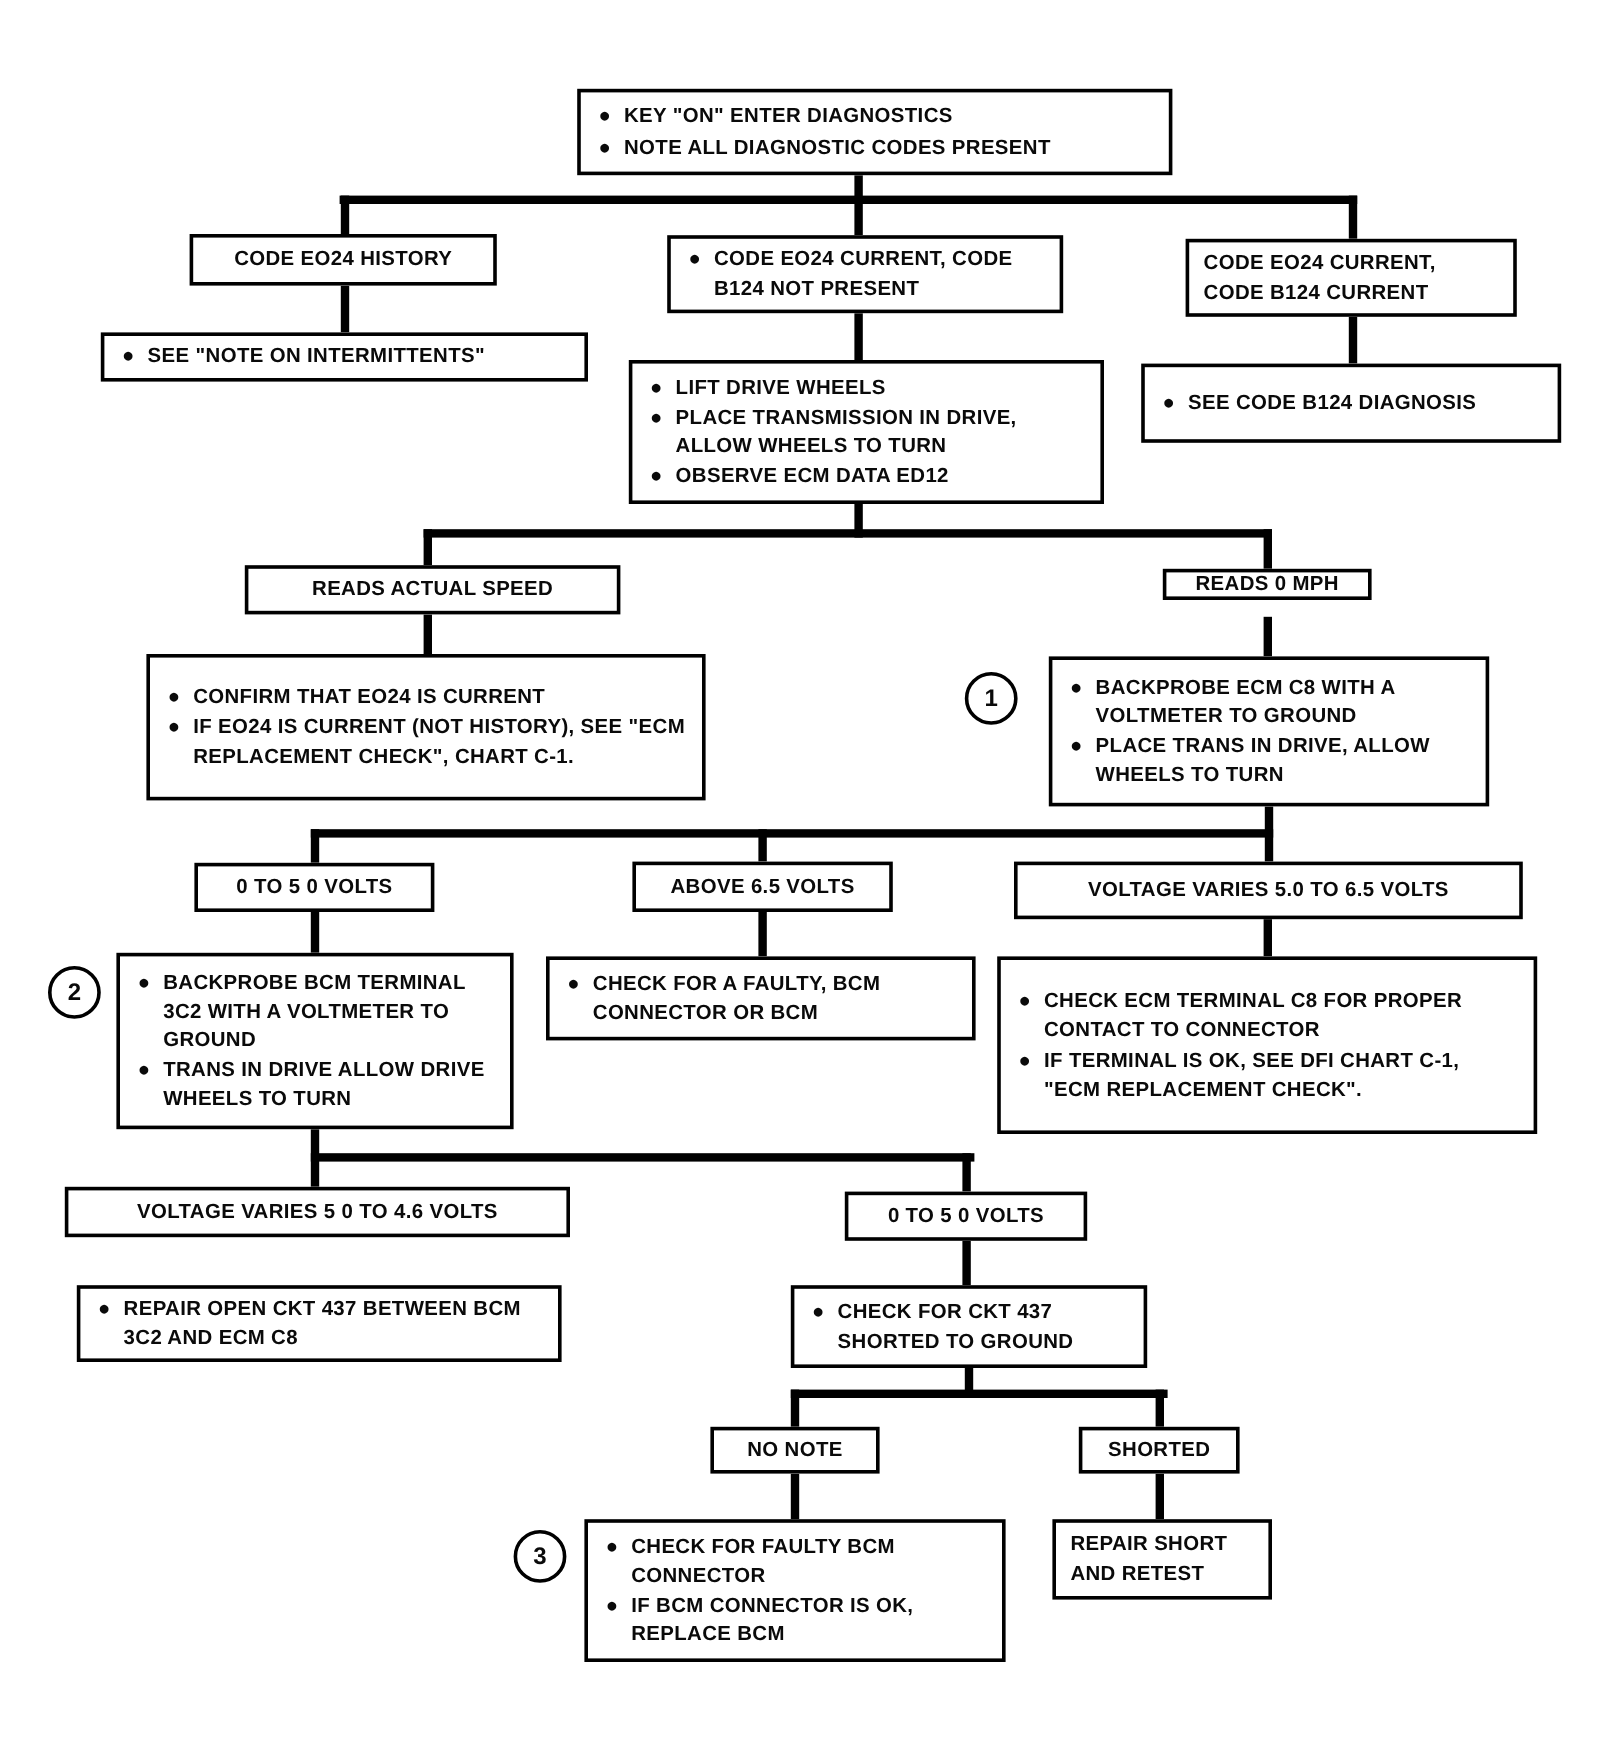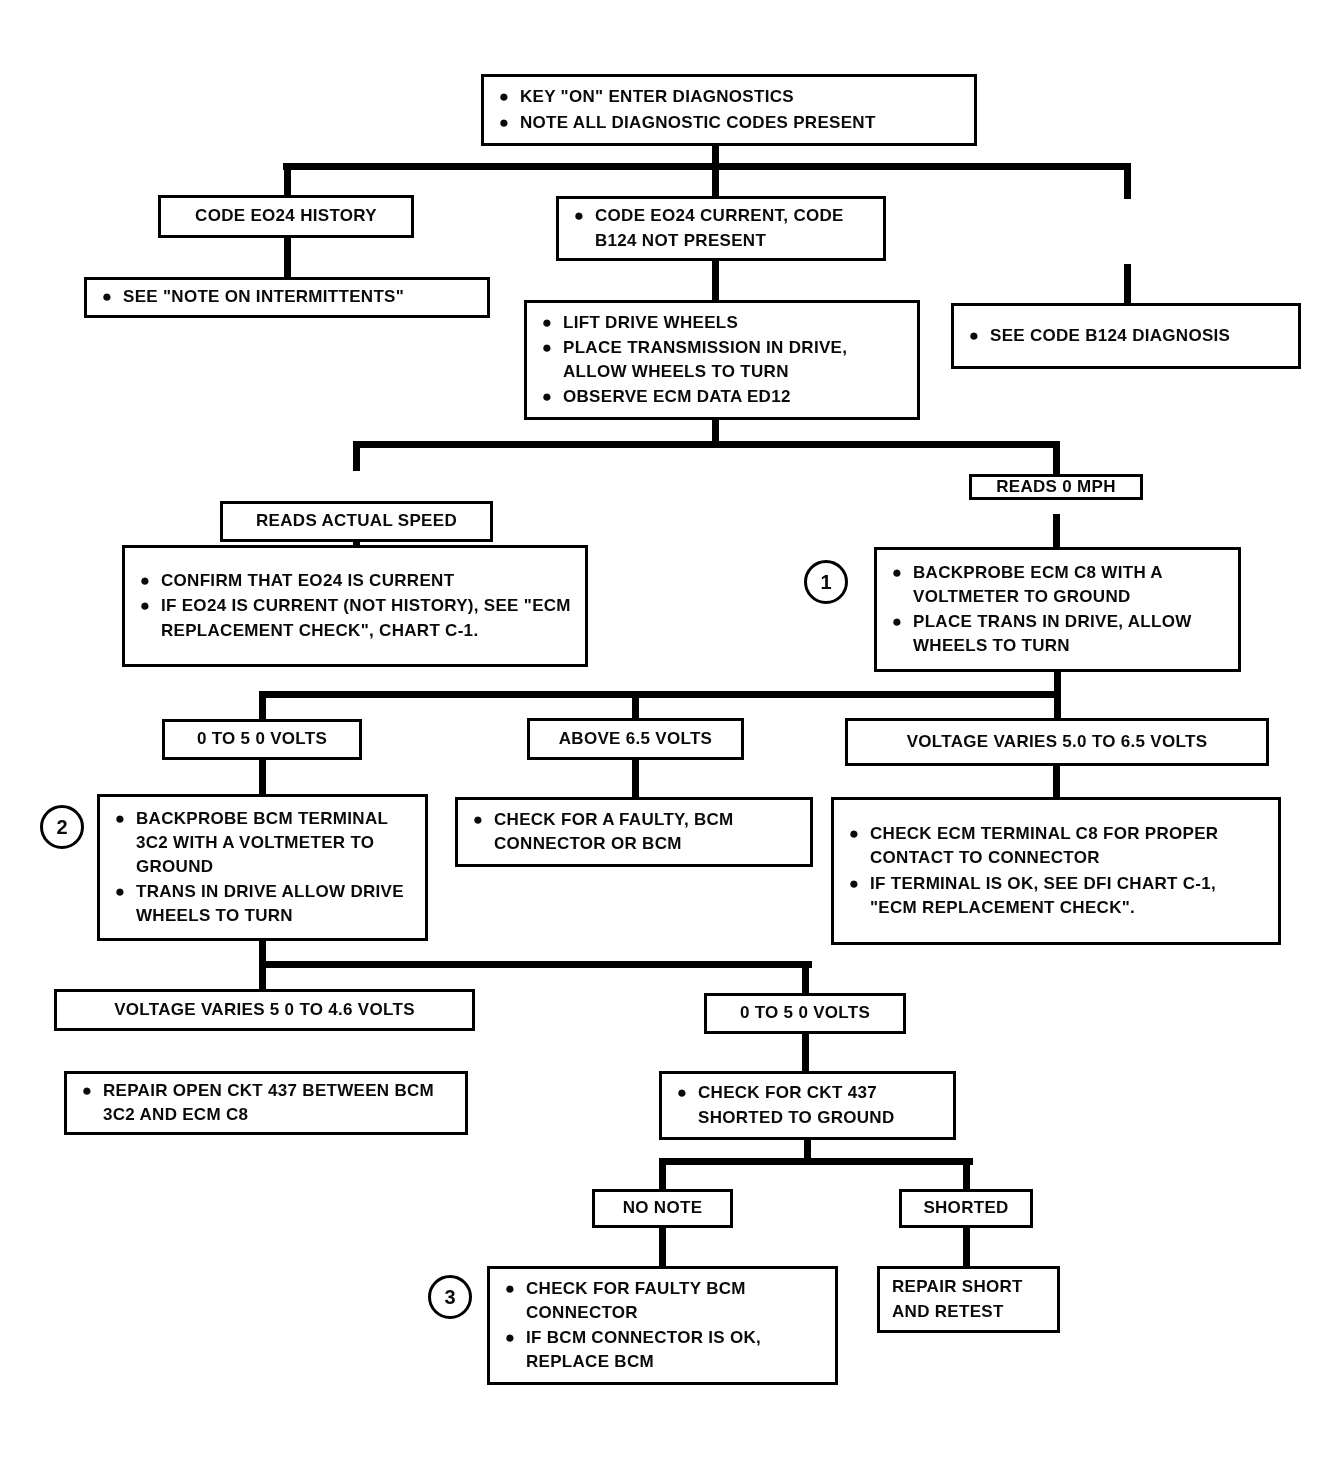--- a/index.html
+++ b/index.html
@@ -82,20 +82,23 @@
       </div>
   </div>
 
   <div class="box" style="left:556px;top:196px;width:330px;height:65px;">
     <div class="item">
         <span class="bullet">●</span>
         <span class="itxt">CODE EO24 CURRENT, CODE B124 NOT PRESENT</span>
       </div>
   </div>
 
+  <div class="box multi" style="left:988px;top:199px;width:276px;height:65px;">
+    <span>CODE EO24 CURRENT, CODE B124 CURRENT</span>
+  </div>
 
   <div class="box" style="left:524px;top:300px;width:396px;height:120px;">
     <div class="item">
         <span class="bullet">●</span>
         <span class="itxt">LIFT DRIVE WHEELS</span>
       </div>
     <div class="item">
         <span class="bullet">●</span>
         <span class="itxt">PLACE TRANSMISSION IN DRIVE, ALLOW WHEELS TO TURN</span>
       </div>
@@ -105,21 +108,21 @@
       </div>
   </div>
 
   <div class="box" style="left:951px;top:303px;width:350px;height:66px;">
     <div class="item">
         <span class="bullet">●</span>
         <span class="itxt">SEE CODE B124 DIAGNOSIS</span>
       </div>
   </div>
 
-  <div class="box label" style="left:220px;top:471px;width:273px;height:41px;margin-top:30px;">
+  <div class="box label" style="left:204px;top:471px;width:313px;height:41px;">
     <span>READS ACTUAL SPEED</span>
   </div>
 
   <div class="box" style="left:122px;top:545px;width:466px;height:122px;">
     <div class="item">
         <span class="bullet">●</span>
         <span class="itxt">CONFIRM THAT EO24 IS CURRENT</span>
       </div>
     <div class="item">
         <span class="bullet">●</span>

